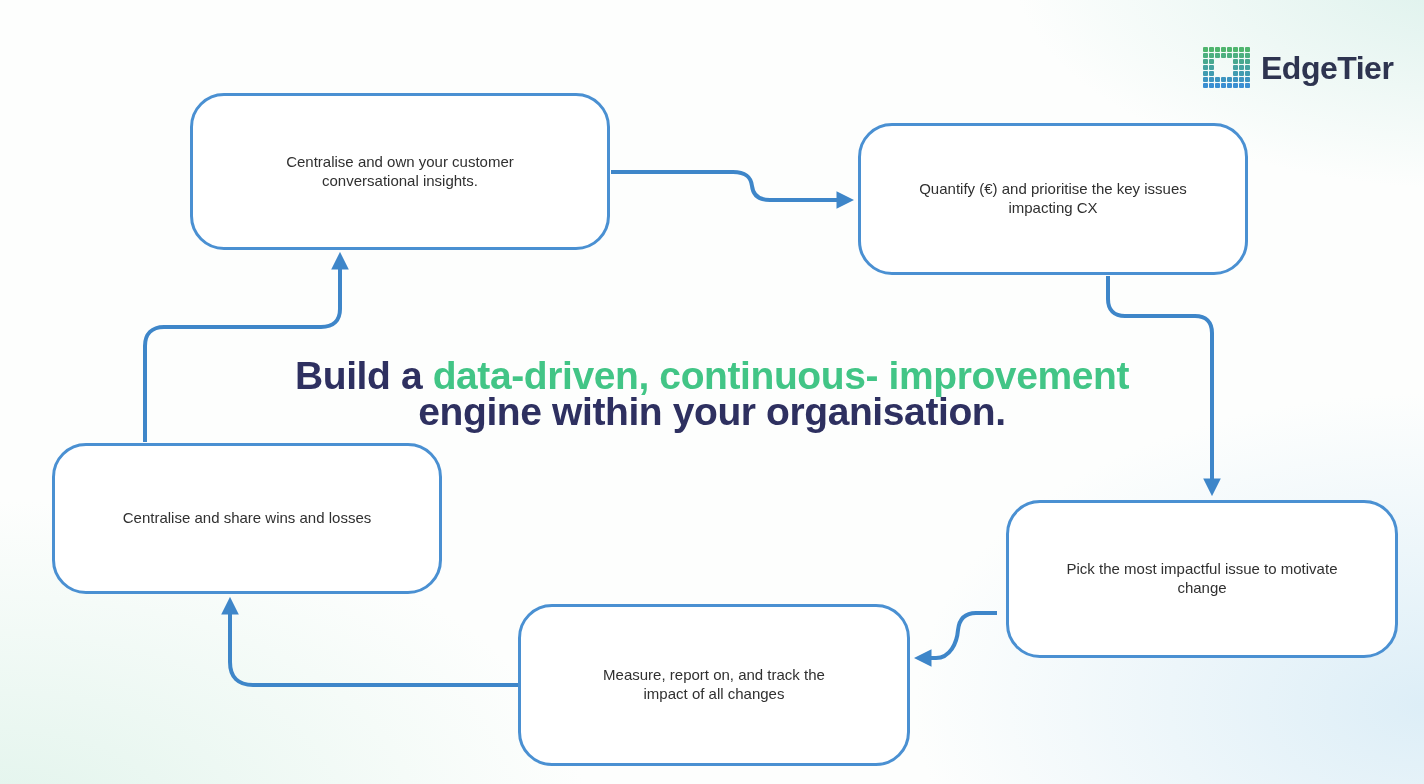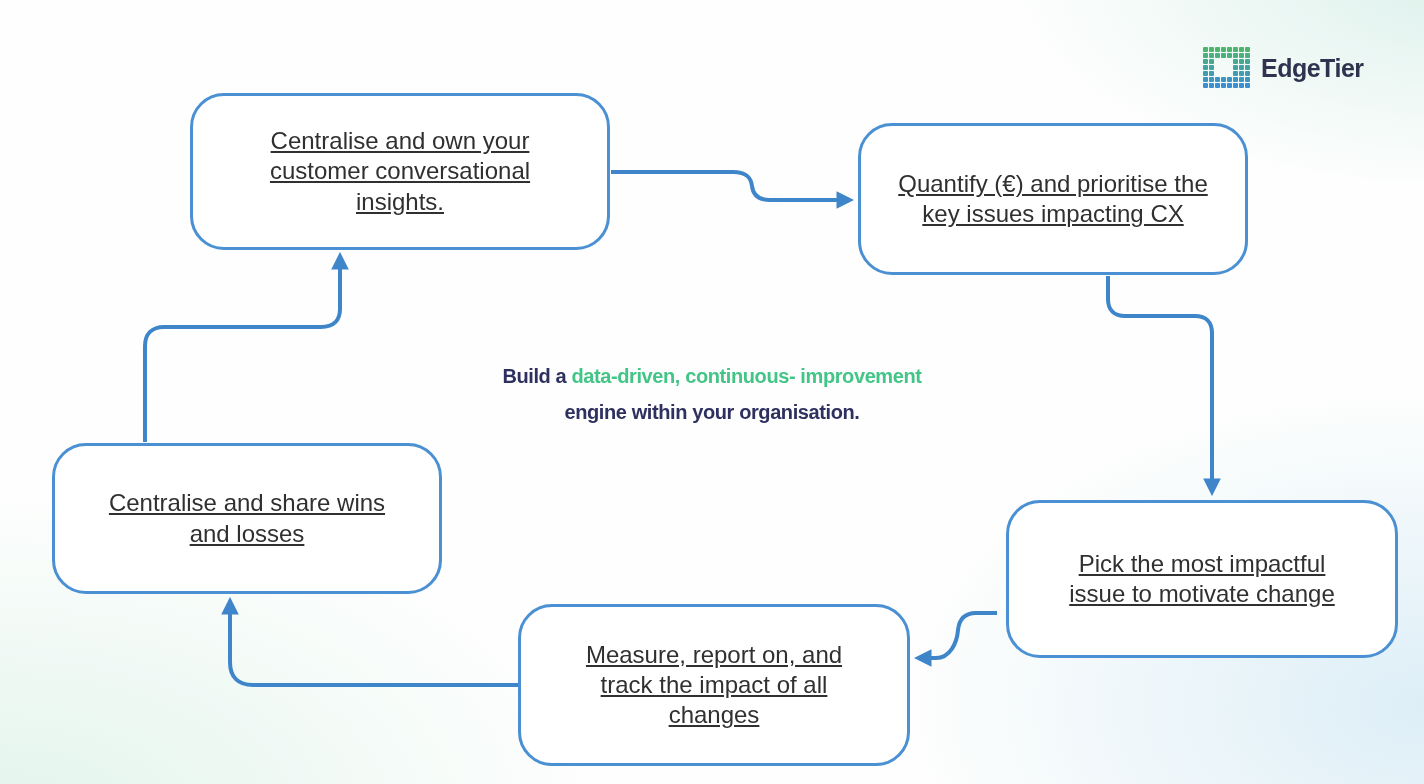--- a/index.html
+++ b/index.html
@@ -29,44 +29,43 @@
     position: absolute;
     z-index: 2;
     background: var(--box-bg, #fff);
     border: 3px solid var(--box-border, #4A90D2);
     border-radius: 34px;
     display: flex;
     align-items: center;
     justify-content: center;
     text-align: center;
     color: var(--box-text, #303030);
-    font-size: 24px;
+    font-size: 15px;
     line-height: 1.26;
-    text-decoration: underline;
   }
   .node .node-text { display: inline-block; }
 
   #node-centralise { left: 190px; top: 93px;  width: 420px; height: 157px; }
   #node-centralise .node-text { max-width: 300px; }
   #node-quantify   { left: 858px; top: 123px; width: 390px; height: 152px; }
   #node-quantify   .node-text { max-width: 316px; }
   #node-pick       { left: 998px; top: 500px; width: 392px; height: 158px; margin-left: 8px; }
   #node-pick       .node-text { max-width: 278px; }
   #node-measure    { left: 518px; top: 604px; width: 392px; height: 162px; }
   #node-measure    .node-text { max-width: 262px; }
   #node-celebrate  { left: 52px;  top: 443px; width: 390px; height: 151px; }
   #node-celebrate  .node-text { max-width: 290px; }
 
   
   .headline {
     position: absolute;
     left: 0; right: 0; top: 358px;
     z-index: 2;
     text-align: center;
-    font-size: 20px;
+    font-size: 39px;
     font-weight: 700;
     letter-spacing: -0.4px;
     line-height: 36px;
     color: var(--title, #2E3060);
   }
   .headline .hl { color: var(--title-hl, #42C586); }
 
   
   .logo {
     position: absolute;
@@ -76,21 +75,21 @@
     align-items: center;
     gap: 10px;
   }
   .logo-grid {
     display: grid;
     grid-template-columns: repeat(8, 6px);
     grid-auto-rows: 6px;
   }
   .logo-grid i { width: 4.5px; height: 4.5px; border-radius: 1px; display: block; }
   .logo-text {
-    font-size: 25px;
+    font-size: 32px;
     font-weight: 700;
     letter-spacing: -0.5px;
     color: var(--logo-text, #2E3450);
   }
 </style>
 </head>
 <body>
 
 <svg class="connectors" width="1424" height="784" viewBox="0 0 1424 784">
   <defs>

